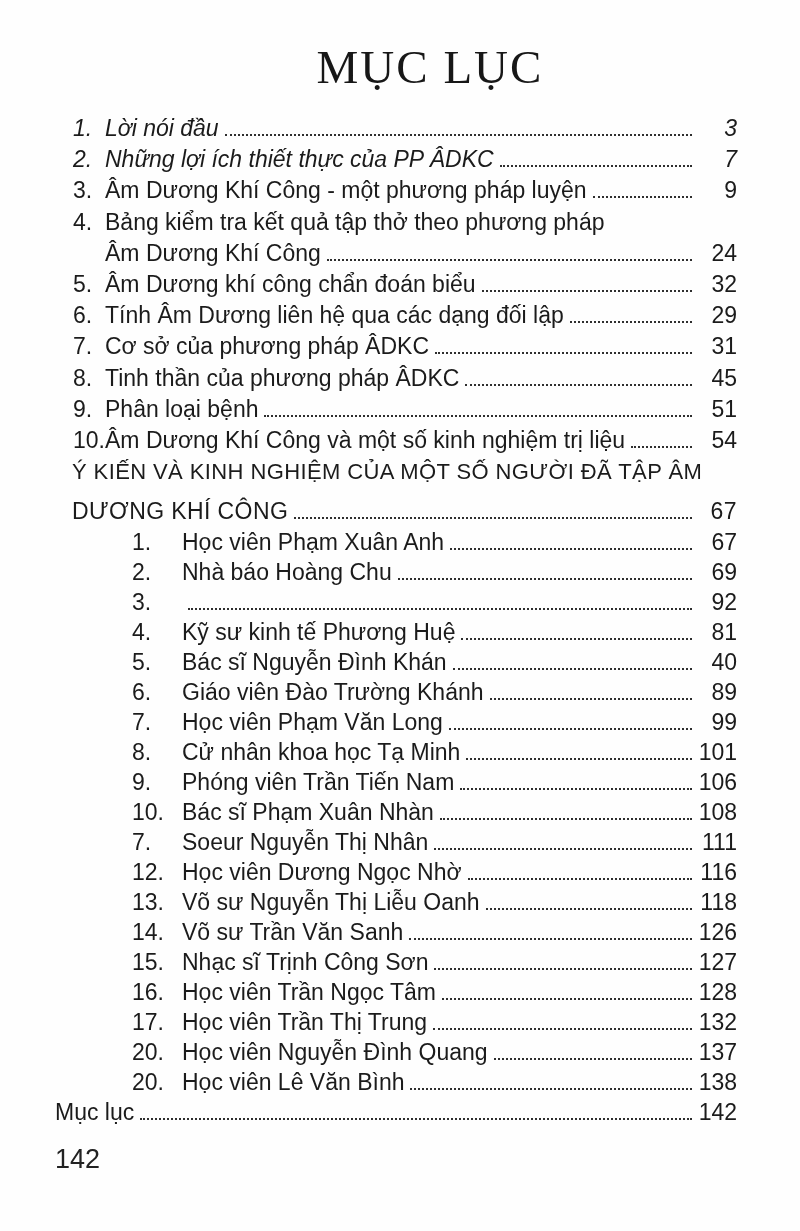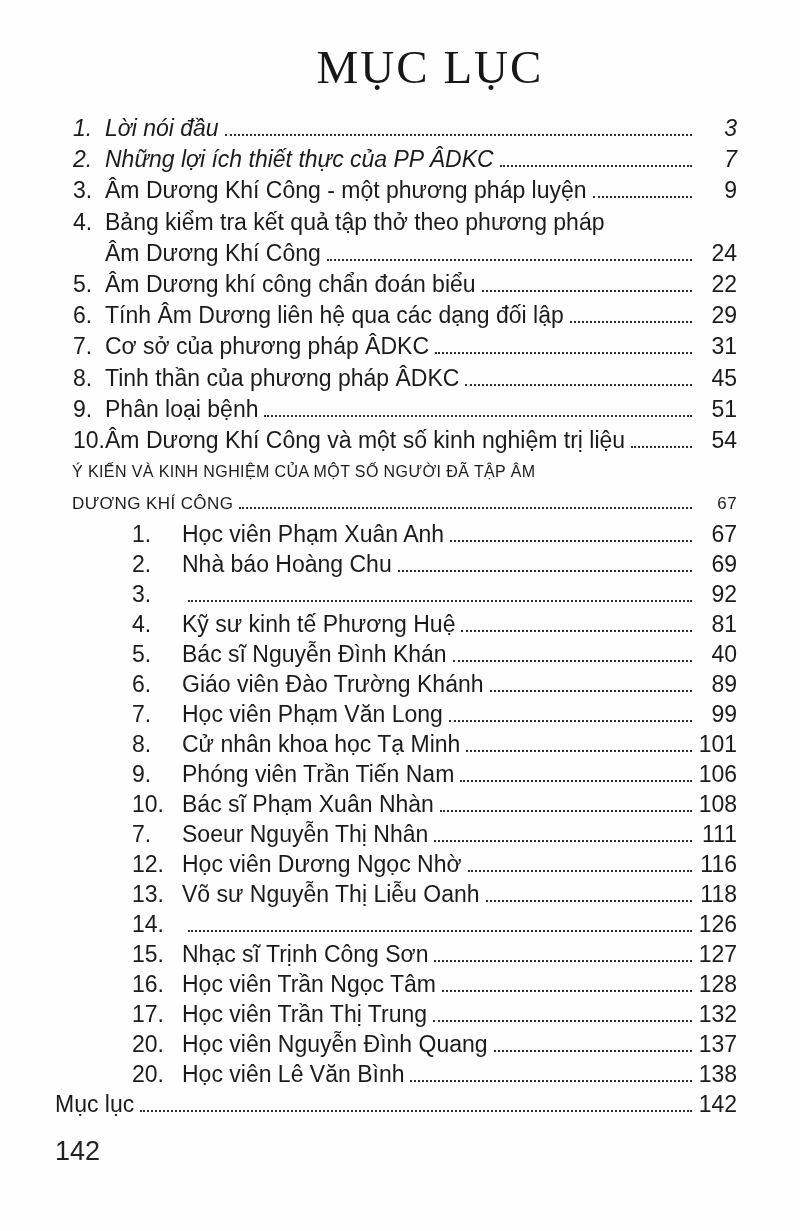--- a/index.html
+++ b/index.html
@@ -43,30 +43,31 @@
     flex: 1;
     min-width: 18px;
     border-bottom: 2.5px dotted #2e2e2e;
     margin: 0 3px 0 6px;
     align-self: baseline;
   }
   .pagenum { flex: none; min-width: 42px; text-align: right; }
   .section-line1 {
     height: 31.5px;
     line-height: 31.5px;
-    font-size: 16px;
+    font-size: 22px;
     letter-spacing: 0.4px;
     margin-left: 17px;
   }
   .section-line2 {
     height: 31.5px;
     line-height: 31.5px;
-    font-size: 17px;
+    font-size: 23px;
     letter-spacing: 0.4px;
     margin-left: 17px;
+    margin-top: 8px;
   }
   .sub-row {
     height: 30px;
     line-height: 30px;
     font-size: 23px;
     margin-left: 77px;
   }
   .sub-row .num { flex: none; width: 50px; }
   .footer-row {
     height: 30.5px;
@@ -113,21 +114,21 @@
       <div class="row main-row">
         <span class="num"></span>
         <span>Âm Dương Khí Công</span>
         <span class="leader"></span>
         <span class="pagenum">24</span>
       </div>
       <div class="row main-row">
         <span class="num">5.</span>
         <span>Âm Dương khí công chẩn đoán biểu</span>
         <span class="leader"></span>
-        <span class="pagenum">22</span>
+        <span class="pagenum">32</span>
       </div>
       <div class="row main-row">
         <span class="num">6.</span>
         <span>Tính Âm Dương liên hệ qua các dạng đối lập</span>
         <span class="leader"></span>
         <span class="pagenum">29</span>
       </div>
       <div class="row main-row">
         <span class="num">7.</span>
         <span>Cơ sở của phương pháp ÂDKC</span>
@@ -236,20 +237,21 @@
         <span class="pagenum">116</span>
       </div>
       <div class="row sub-row">
         <span class="num">13.</span>
         <span>Võ sư Nguyễn Thị Liễu Oanh</span>
         <span class="leader"></span>
         <span class="pagenum">118</span>
       </div>
       <div class="row sub-row">
         <span class="num">14.</span>
+        <span>Võ sư Trần Văn Sanh</span>
         <span class="leader"></span>
         <span class="pagenum">126</span>
       </div>
       <div class="row sub-row">
         <span class="num">15.</span>
         <span>Nhạc sĩ Trịnh Công Sơn</span>
         <span class="leader"></span>
         <span class="pagenum">127</span>
       </div>
       <div class="row sub-row">

